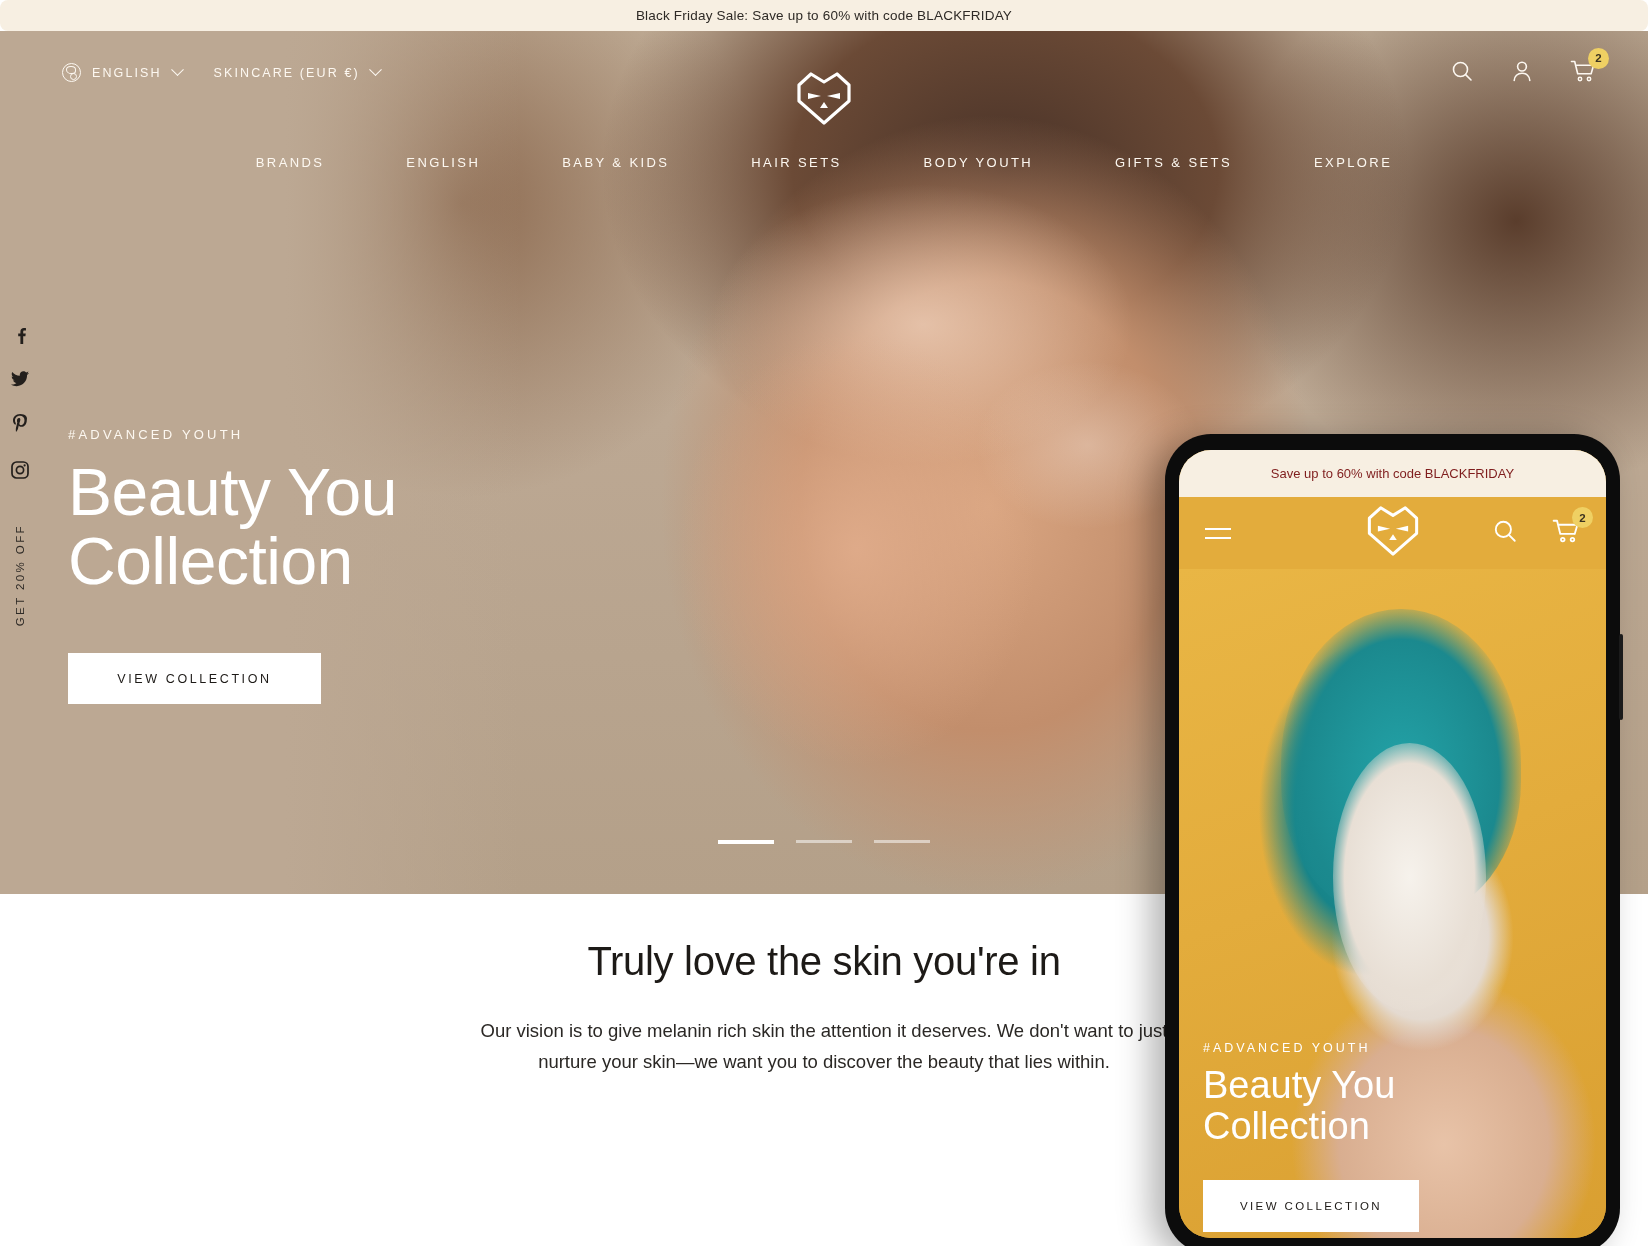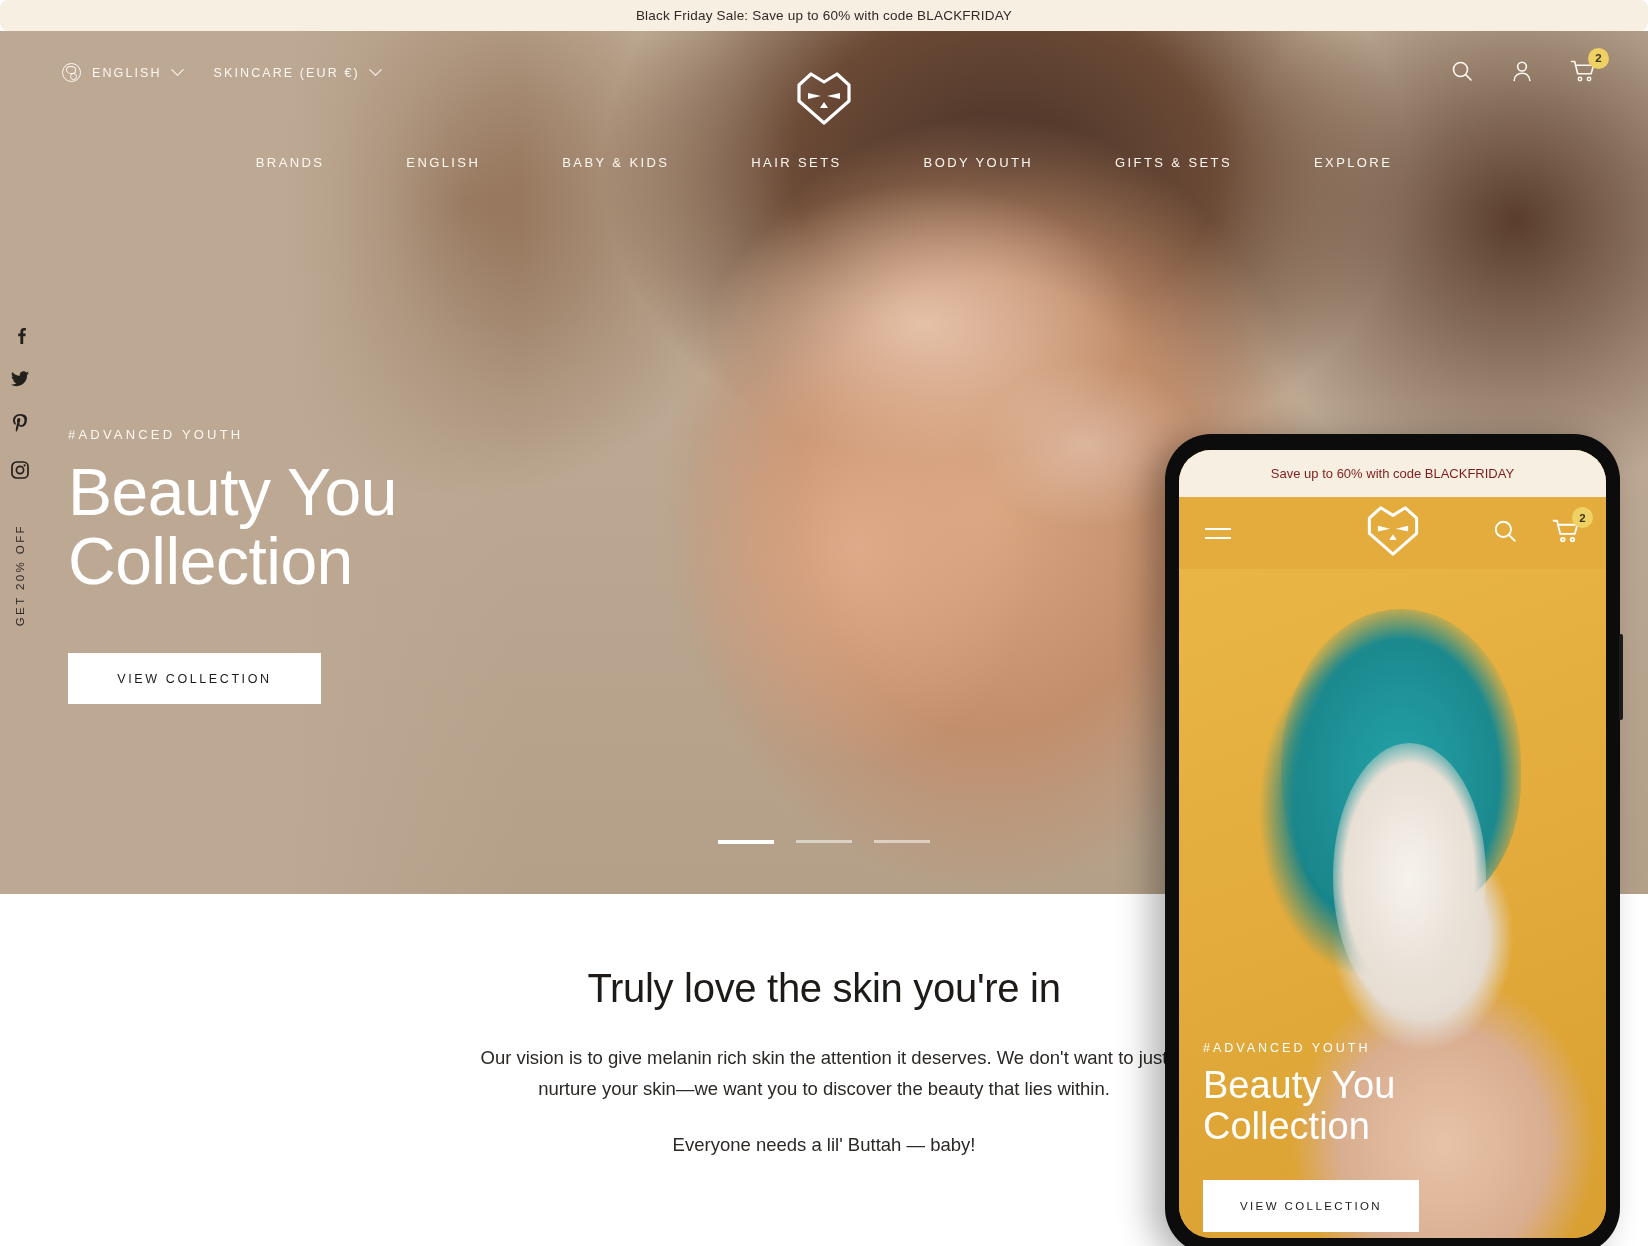--- a/index.html
+++ b/index.html
@@ -123,21 +123,21 @@
     font-size:12.5px; letter-spacing:2.6px; cursor:pointer;
   }
 
   
   .dots { position:absolute; left:50%; bottom:50px; transform:translateX(-50%);
           display:flex; gap:22px; z-index:15; }
   .dash { width:56px; height:3px; background:rgba(255,255,255,.52); cursor:pointer; }
   .dash.on { background:#ffffff; height:4px; }
 
   
-  .promo { background:#fff; padding:72px 0 0; text-align:center; }
+  .promo { background:#fff; padding:45px 0 0; text-align:center; }
   .promo h2 {
     font-size:40px; font-weight:400; color:#1d1a17; letter-spacing:-.3px;
   }
   .promo p {
     font-size:18.5px; line-height:1.65; color:#2b2825;
     max-width:700px; margin:32px auto 0;
   }
   .promo p.second { margin-top:26px; }
 
   
@@ -305,21 +305,20 @@
   <div class="dots">
     <span class="dash on"></span>
     <span class="dash"></span>
     <span class="dash"></span>
   </div>
 </section>
 
 <section class="promo">
   <h2>Truly love the skin you're in</h2>
   <p>Our vision is to give melanin rich skin the attention it deserves. We don't want to just nurture your skin—we want you to discover the beauty that lies within.</p>
-  <p class="second">Everyone needs a lil' Buttah — baby!</p>
 </section>
 
 <div class="phone">
   <span class="phone-btn-r"></span>
   <div class="phone-screen">
 
     <div class="m-announce">
       <span>Save up to 60% with code BLACKFRIDAY</span>
     </div>
 

